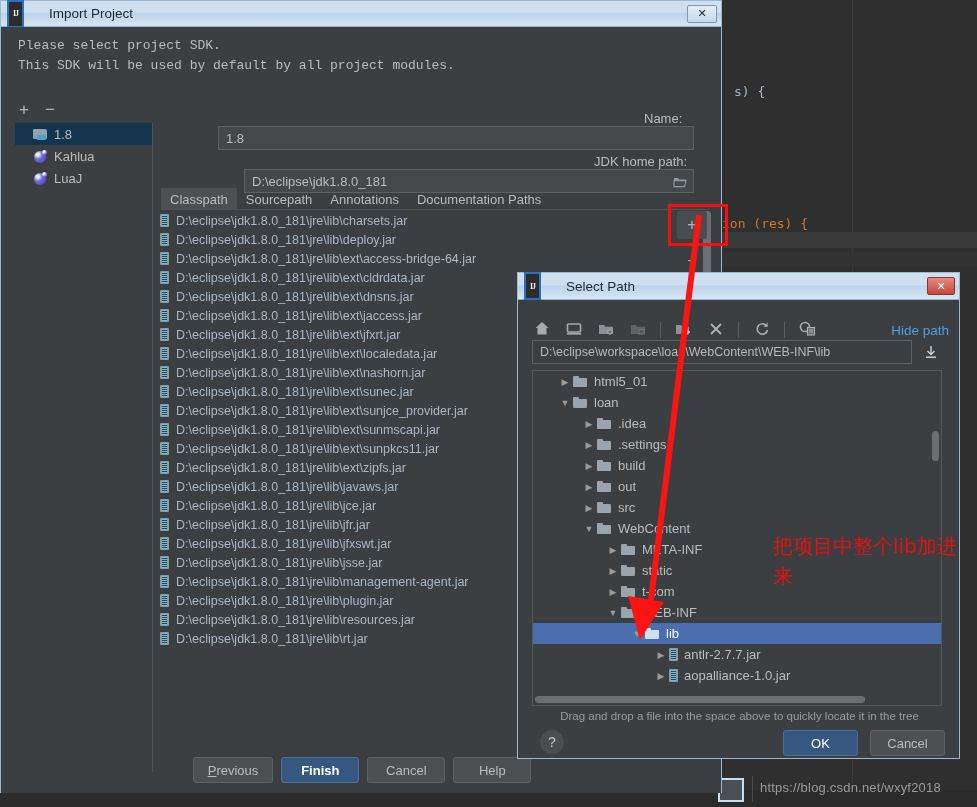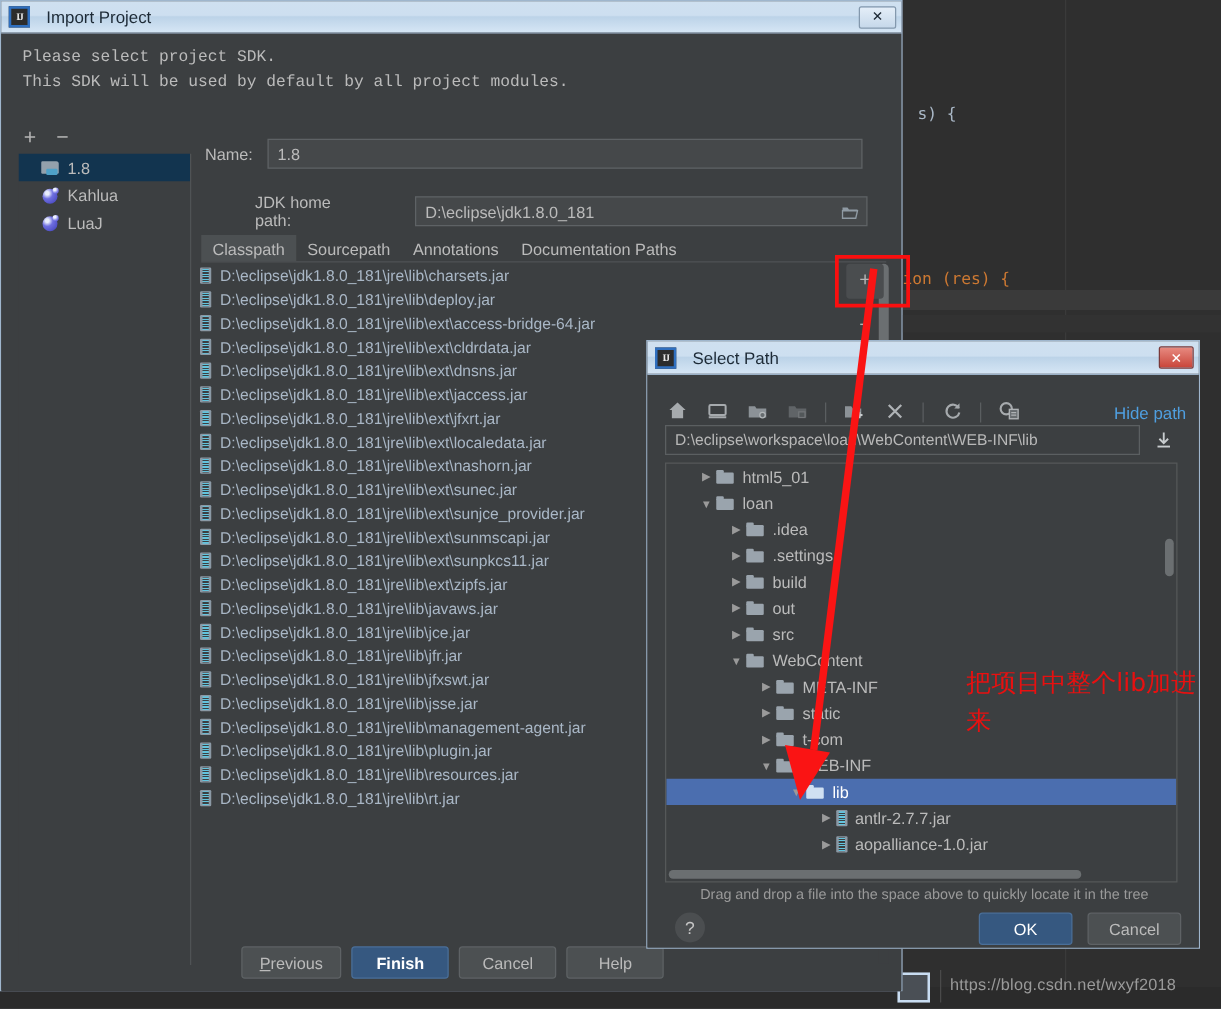--- a/index.html
+++ b/index.html
@@ -35,24 +35,24 @@
     background: #3c3f41;
     border: 1px solid #9fb6cd;
   }
   .win-title {
     height: 26px;
     background: linear-gradient(to bottom, #cfe0f0 0%, #cddff0 45%, #bcd3e8 50%, #d6e6f5 100%);
     display: flex; align-items: center; padding: 0 4px 0 6px;
     border-bottom: 1px solid #9ab0c6;
   }
   .ij-icon {
-    width: 17px; height: 17px; flex: 0 0 17px;
+    width: 17px; height: 28px; flex: 0 0 17px;
     background: #2c2c2c; border: 2px solid #2f6fbf;
     display: flex; align-items: center; justify-content: center;
-    margin-right: 13px;
+    margin-right: 25px;
   }
   .ij-icon span { font-size: 8px; font-weight: bold; color: #e8e8e8; font-family: "Liberation Serif", serif; letter-spacing: -1px; }
   .win-title-text { font-size: 13.5px; color: #1d2a36; flex: 1; }
   .win-close {
     width: 30px; height: 18px; border: 1px solid #8398ad;
     background: linear-gradient(to bottom, #e4eef8, #c6d8ea);
     display: flex; align-items: center; justify-content: center;
     font-size: 11px; color: #1b2733; border-radius: 2px;
   }
 
@@ -69,21 +69,21 @@
   }
   .sdk-item { height: 22px; display: flex; align-items: center; padding-left: 18px; font-size: 13px; color: #bbbbbb; gap: 6px; }
   .sdk-item.selected { background: #12344f; }
   .sdk-ico { width: 15px; height: 13px; flex: 0 0 15px; position: relative; }
   .ico-jdk::before { content: ""; position: absolute; left: 0; top: 1px; width: 14px; height: 10px; background: #93a1ac; border-radius: 1px 2px 1px 1px; }
   .ico-jdk::after { content: ""; position: absolute; left: 4px; top: 7px; width: 9px; height: 5px; background: #4ea1c8; border-radius: 1px; }
   .ico-lua::before { content: ""; position: absolute; left: 1px; top: 1px; width: 12px; height: 12px; border-radius: 50%; background: radial-gradient(circle at 32% 30%, #e9eefc 0 12%, #6f6fe0 38%, #3b3bb5 100%); }
   .ico-lua::after { content: ""; position: absolute; left: 9px; top: 0px; width: 5px; height: 5px; border-radius: 50%; background: radial-gradient(circle at 35% 30%, #eef1ff 0 20%, #7a7ae4 60%, #4646bd 100%); }
 
   
-  .field-row { position: absolute; display: flex; align-items: center; }
+  .field-row { position: absolute; display: flex; align-items: flex-end; flex-direction: column; }
   .field-label { font-size: 13px; color: #bbbbbb; }
   .text-input {
     background: #45484a; border: 1px solid #5e6265; color: #bbbbbb;
     font-size: 13px; height: 24px; padding: 0 7px; display: flex; align-items: center;
   }
   .browse-ico { width: 22px; height: 24px; display:flex; align-items:center; justify-content:center; }
 
   .tabs { position: absolute; left: 160px; top: 161px; width: 548px; height: 22px; display: flex; align-items: stretch; border-bottom: 1px solid #4f5355;}
   .tab { font-size: 13px; color: #bbbbbb; padding: 2px 9px 0 9px; display: flex; align-items: center; }
   .tab.active { background: #4c5052; }
@@ -218,21 +218,21 @@
           </div>
         </div>
 
       <div class="field-row" style="left:163px; top:84px; width:530px;">
         <div class="field-label" style="width:50px;">Name:</div>
         <div class="text-input" style="width:476px;">1.8</div>
       </div>
 
       <div class="field-row" style="left:163px; top:127px; width:530px;">
         <div class="field-label" style="width:100px;margin-left:40px;">JDK home path:</div>
-        <div class="text-input" style="width:408px; position:relative;margin-left:40px;">
+        <div class="text-input" style="width:450px; position:relative;margin-left:40px;">
           <span>D:\eclipse\jdk1.8.0_181</span>
           <span class="browse-ico" style="position:absolute; right:2px; top:0;">
             <svg width="14" height="12" viewBox="0 0 14 12">
                 <path d="M1 2h4l1.2 1.6H13v1H1z" fill="#8f9aa3"></path>
                 <path d="M1 4.6h12l-1.4 6H1z" fill="none" stroke="#8f9aa3" stroke-width="1.1"></path>
               </svg>
           </span>
         </div>
       </div>
 

